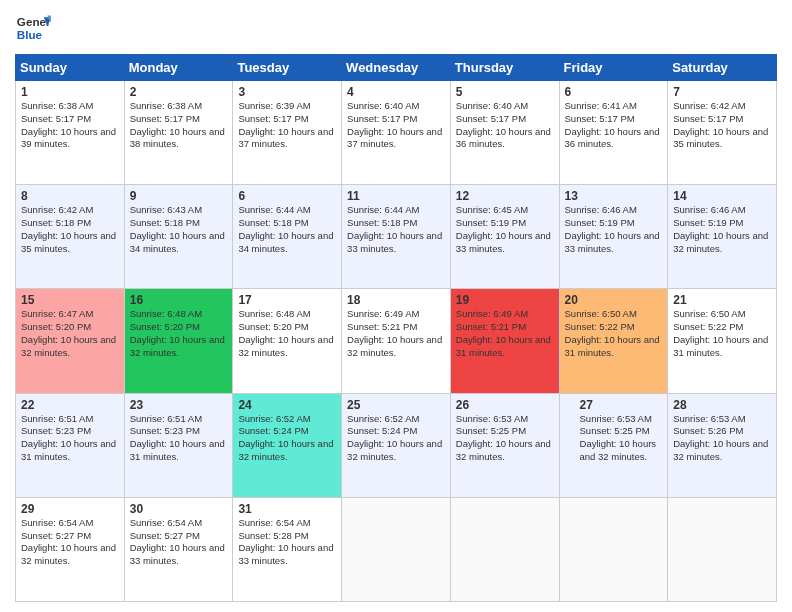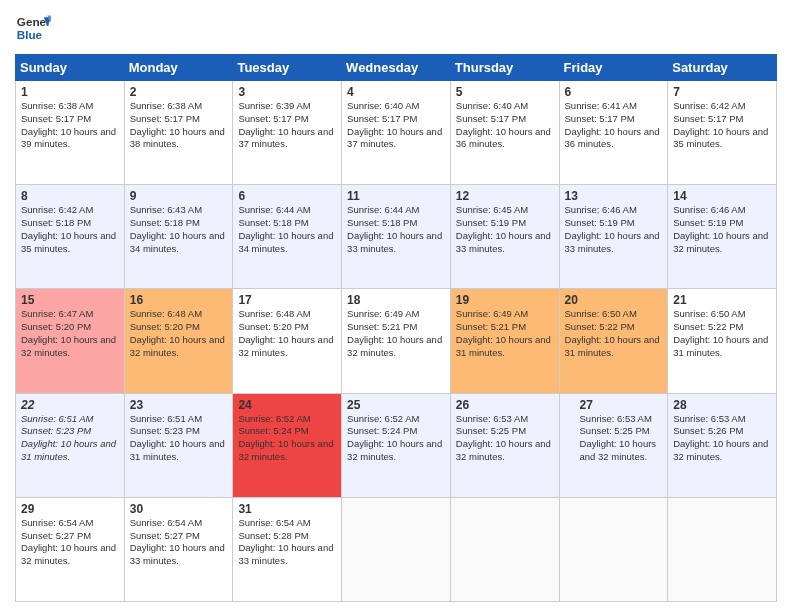--- a/index.html
+++ b/index.html
@@ -183,55 +183,55 @@
           <td style="background: rgb(238, 242, 255);">
         <span class="day-num">14</span>
         <span class="day-info">Sunrise: 6:46 AM<br>Sunset: 5:19 PM<br>Daylight: 10 hours and 32 minutes.</span>
       </td>
         </tr>
         <tr>
           <td style="background: #fca5a5;">
         <span class="day-num">15</span>
         <span class="day-info">Sunrise: 6:47 AM<br>Sunset: 5:20 PM<br>Daylight: 10 hours and 32 minutes.</span>
       </td>
-          <td style="background: #fdba74;">
+          <td style="background: #22c55e;">
         <span class="day-num">16</span>
         <span class="day-info">Sunrise: 6:48 AM<br>Sunset: 5:20 PM<br>Daylight: 10 hours and 32 minutes.</span>
       </td>
           <td style="background: rgb(255, 255, 255);">
         <span class="day-num">17</span>
         <span class="day-info">Sunrise: 6:48 AM<br>Sunset: 5:20 PM<br>Daylight: 10 hours and 32 minutes.</span>
       </td>
           <td style="background: rgb(255, 255, 255);">
         <span class="day-num">18</span>
         <span class="day-info">Sunrise: 6:49 AM<br>Sunset: 5:21 PM<br>Daylight: 10 hours and 32 minutes.</span>
       </td>
-          <td style="background: #fdba74;">
+          <td style="background: #ef4444;">
         <span class="day-num">19</span>
         <span class="day-info">Sunrise: 6:49 AM<br>Sunset: 5:21 PM<br>Daylight: 10 hours and 31 minutes.</span>
       </td>
           <td style="background: #fdba74;">
         <span class="day-num">20</span>
         <span class="day-info">Sunrise: 6:50 AM<br>Sunset: 5:22 PM<br>Daylight: 10 hours and 31 minutes.</span>
       </td>
           <td style="background: rgb(255, 255, 255);">
         <span class="day-num">21</span>
         <span class="day-info">Sunrise: 6:50 AM<br>Sunset: 5:22 PM<br>Daylight: 10 hours and 31 minutes.</span>
       </td>
         </tr>
         <tr>
-          <td style="background: rgb(238, 242, 255); font-style: italic;">
+          <td style="background: rgb(238, 242, 255);">
         <span class="day-num">22</span>
         <span class="day-info">Sunrise: 6:51 AM<br>Sunset: 5:23 PM<br>Daylight: 10 hours and 31 minutes.</span>
       </td>
           <td style="background: rgb(238, 242, 255);">
         <span class="day-num">23</span>
         <span class="day-info">Sunrise: 6:51 AM<br>Sunset: 5:23 PM<br>Daylight: 10 hours and 31 minutes.</span>
       </td>
-          <td style="background: #ef4444;">
+          <td style="background: #5eead4;">
         <span class="day-num">24</span>
         <span class="day-info">Sunrise: 6:52 AM<br>Sunset: 5:24 PM<br>Daylight: 10 hours and 32 minutes.</span>
       </td>
           <td style="background: rgb(238, 242, 255);">
         <span class="day-num">25</span>
         <span class="day-info">Sunrise: 6:52 AM<br>Sunset: 5:24 PM<br>Daylight: 10 hours and 32 minutes.</span>
       </td>
           <td style="background: rgb(238, 242, 255);">
         <span class="day-num">26</span>
         <span class="day-info">Sunrise: 6:53 AM<br>Sunset: 5:25 PM<br>Daylight: 10 hours and 32 minutes.</span>

